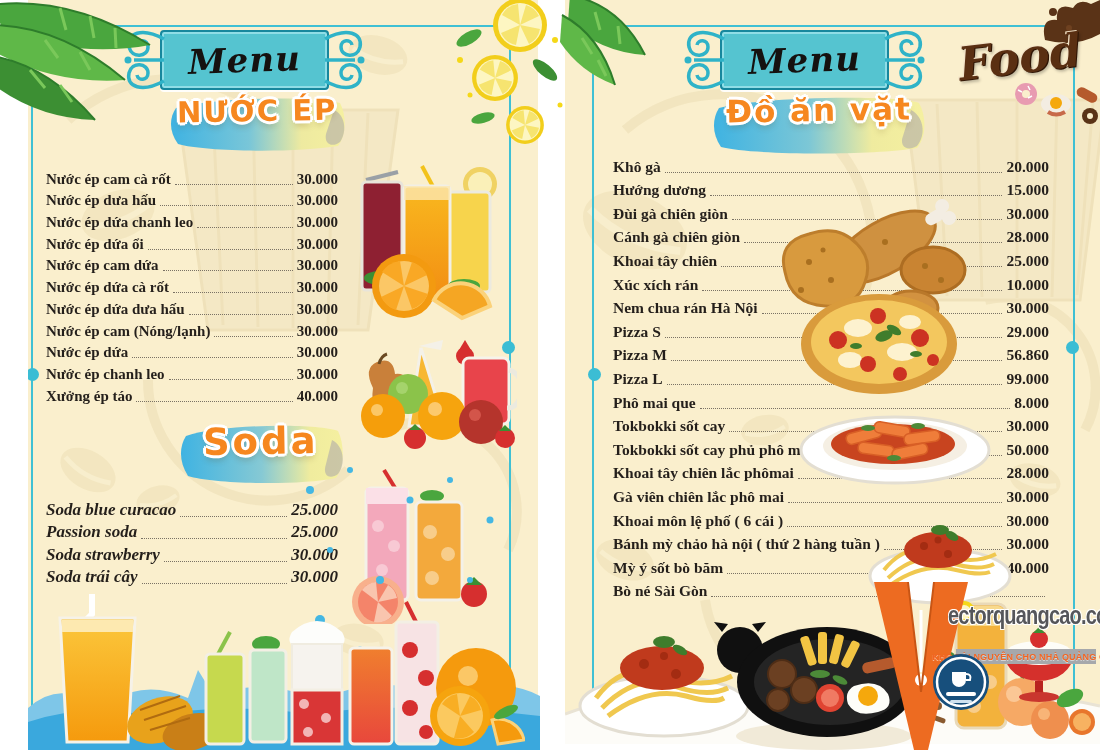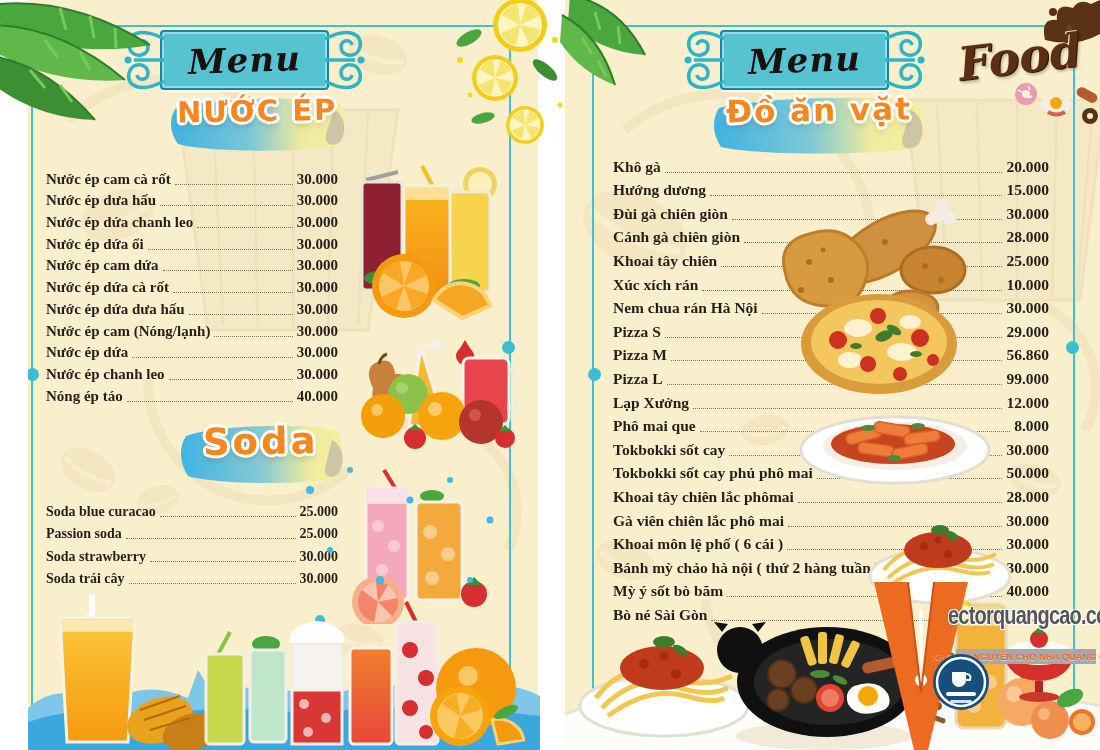--- a/index.html
+++ b/index.html
@@ -33,21 +33,21 @@
   .section-title{position:relative;font-family:"DejaVu Sans",sans-serif;font-weight:800;
     color:#f6871f;letter-spacing:2px;transform:rotate(-1deg);
     text-shadow:-2px -2px 0 #fff,2px -2px 0 #fff,-2px 2px 0 #fff,2px 2px 0 #fff,
       0 -3px 0 #fff,0 3px 0 #fff,-3px 0 0 #fff,3px 0 0 #fff,0 5px 6px rgba(90,60,10,.25);}
 
   
   .menu-list{position:absolute;z-index:3;}
   .row{display:flex;align-items:flex-end;font-family:"Liberation Serif",serif;
     font-weight:700;color:#241f1b;}
   #list-juice .row{height:21.7px;font-size:15px;width:292px;}
-  #list-soda .row{height:22.6px;font-size:14px;width:292px;}
+  #list-soda .row{height:22.6px;font-size:17px;width:292px;font-style:italic;}
   #list-food .row{height:23.6px;font-size:15.5px;width:436px;}
   .iname{white-space:nowrap;}
   .leader{flex:1;border-bottom:1.7px dotted #7a7265;margin:0 4px;transform:translateY(-3px);min-width:8px;}
   .iprice{font-weight:700;white-space:nowrap;margin-top:14px;}
 
   .art{position:absolute;z-index:4;}
   .under{z-index:2;}
   .over{z-index:5;}
 
   
@@ -193,21 +193,21 @@
         <span class="iname">Nước ép dứa</span>
         <span class="leader"></span>
         <span class="iprice">30.000</span>
       </div>
       <div class="row">
         <span class="iname">Nước ép chanh leo</span>
         <span class="leader"></span>
         <span class="iprice">30.000</span>
       </div>
       <div class="row">
-        <span class="iname">Nóng ép táo</span>
+        <span class="iname">Xưởng ép táo</span>
         <span class="leader"></span>
         <span class="iprice">40.000</span>
       </div>
     </div>
 
   <div class="brush-wrap" style="left:148px;top:420px;width:170px;height:67px;">
     <svg width="170" height="67">
       <defs>
           <linearGradient id="gBrush2" x1="0" y1="0" x2="1" y2="0">
         <stop offset="0" stop-color="#3fb3e2"></stop>
@@ -364,25 +364,20 @@
       </div>
       <div class="row">
         <span class="iname">Pizza M</span>
         <span class="leader"></span>
         <span class="iprice">56.860</span>
       </div>
       <div class="row">
         <span class="iname">Pizza L</span>
         <span class="leader"></span>
         <span class="iprice">99.000</span>
-      </div>
-      <div class="row">
-        <span class="iname">Lạp Xưởng</span>
-        <span class="leader"></span>
-        <span class="iprice">12.000</span>
       </div>
       <div class="row">
         <span class="iname">Phô mai que</span>
         <span class="leader"></span>
         <span class="iprice">8.000</span>
       </div>
       <div class="row">
         <span class="iname">Tokbokki sốt cay</span>
         <span class="leader"></span>
         <span class="iprice">30.000</span>

